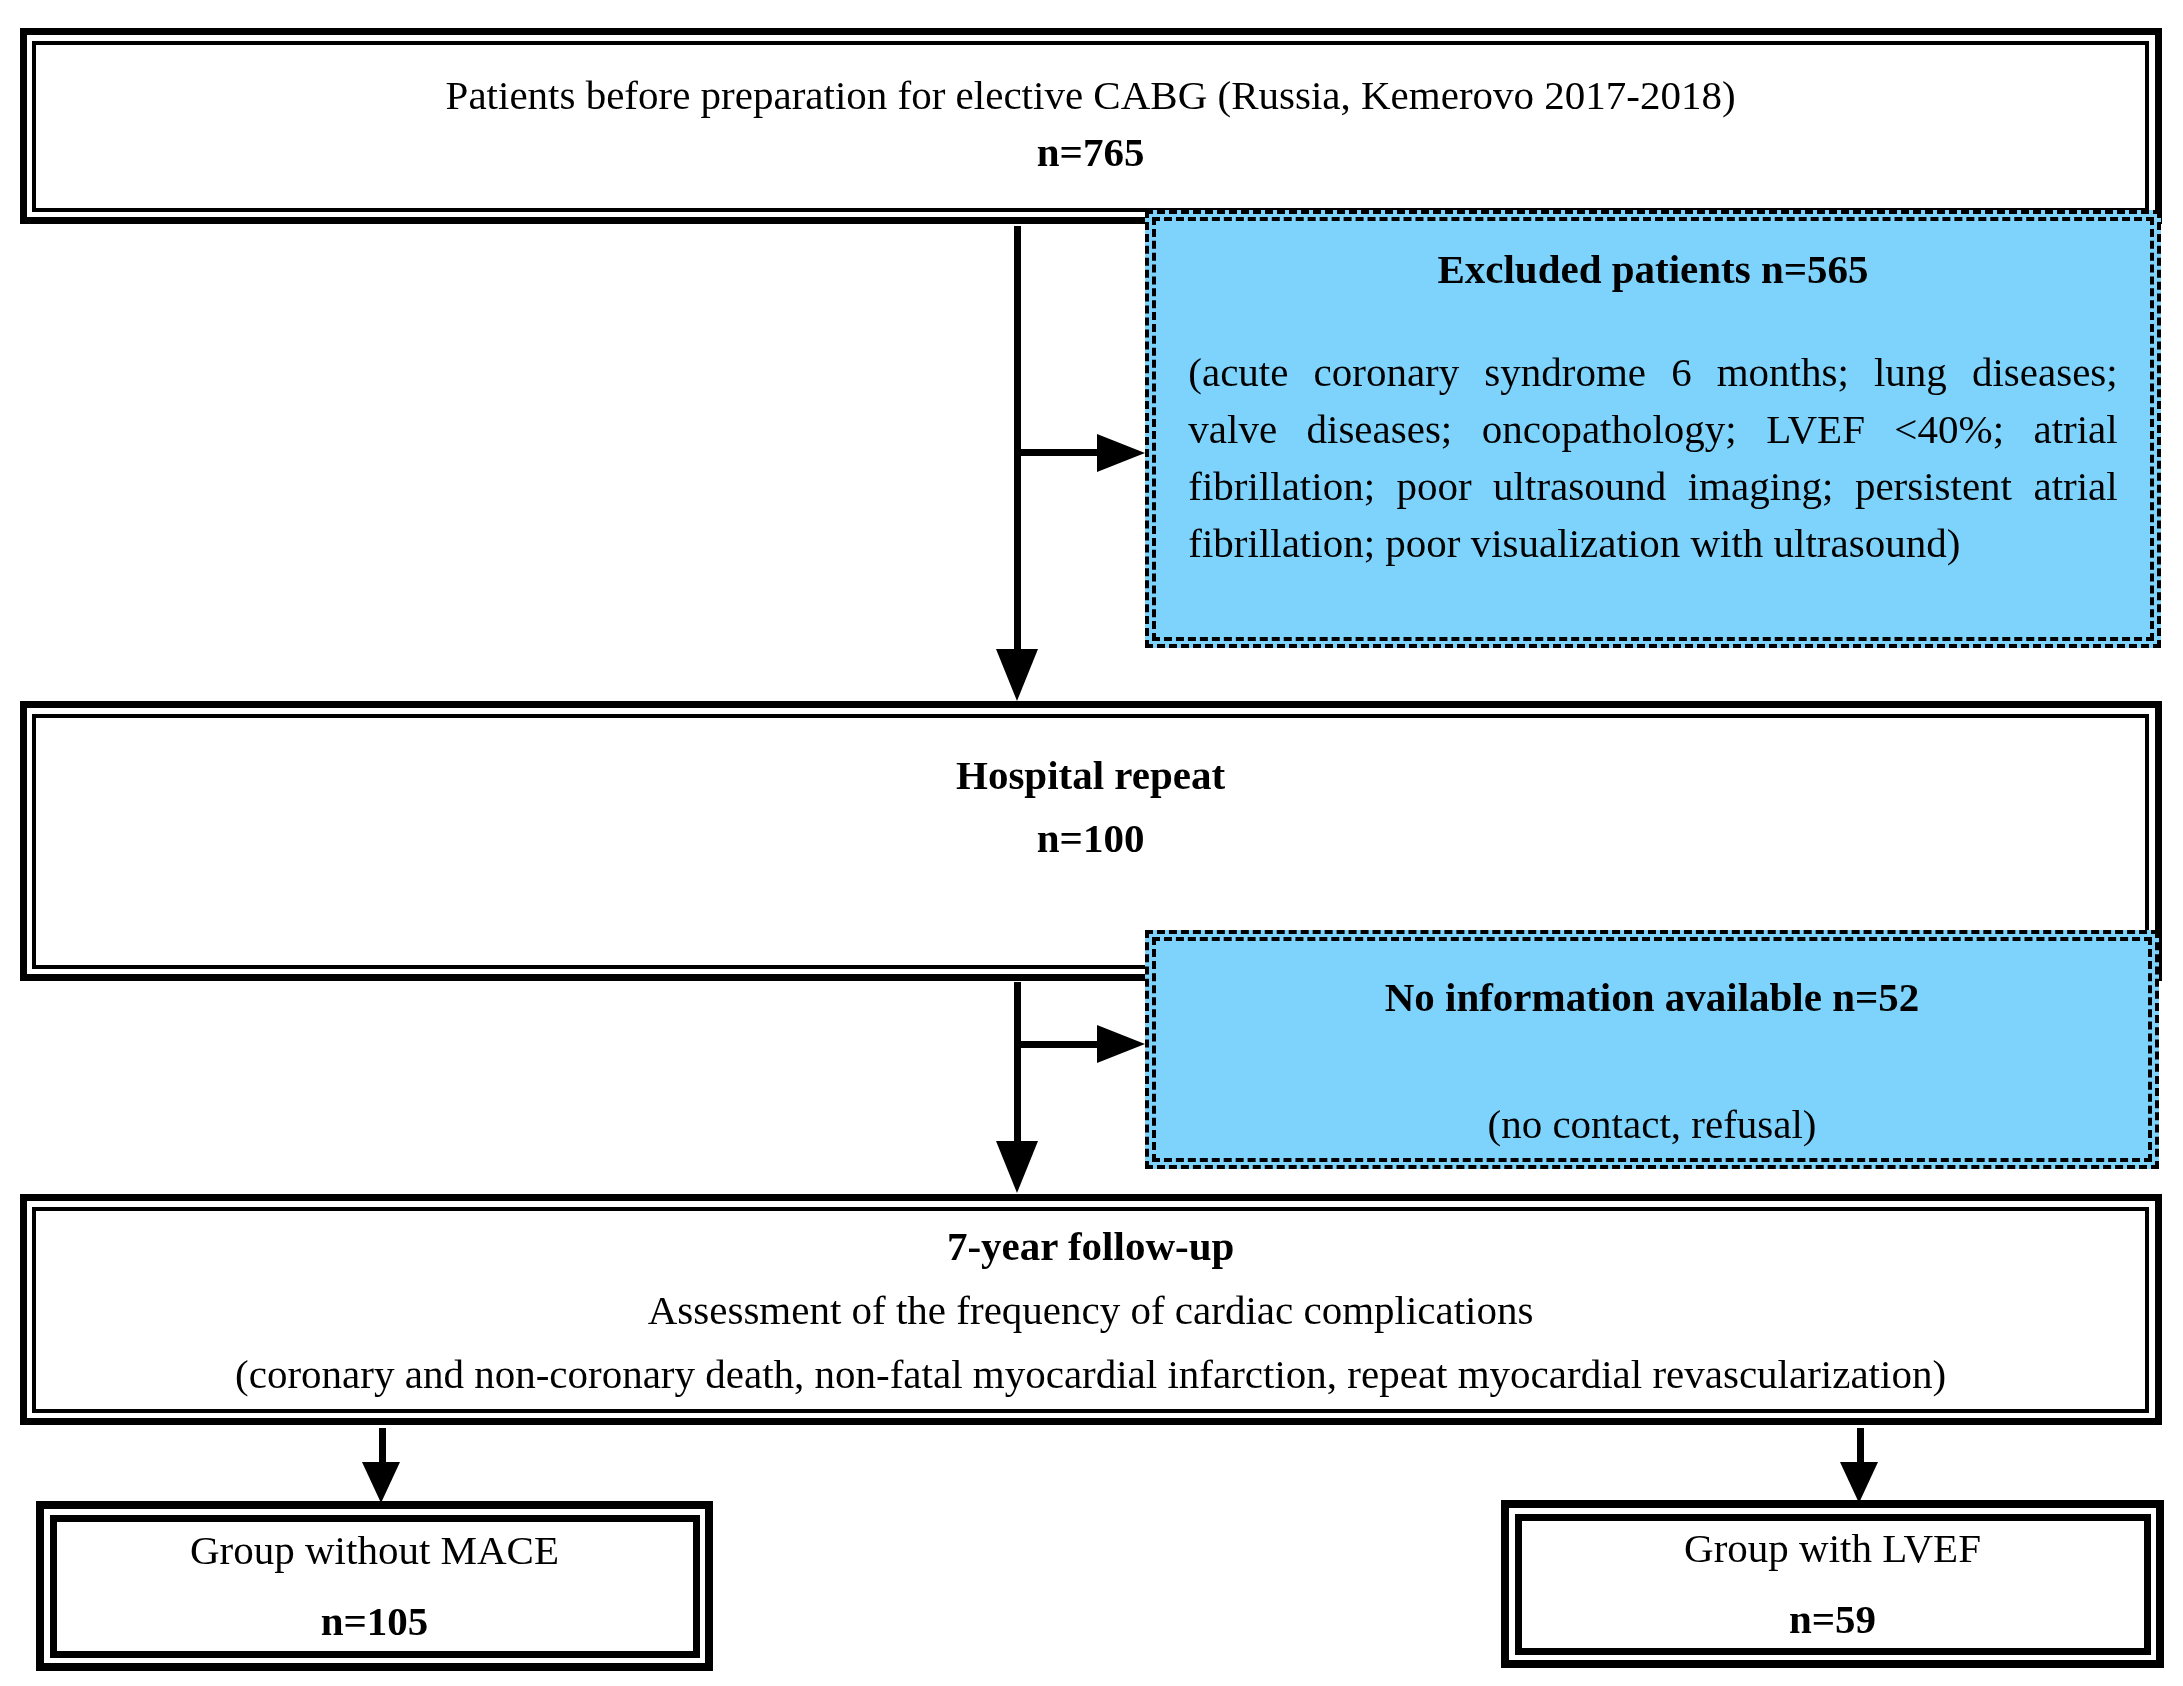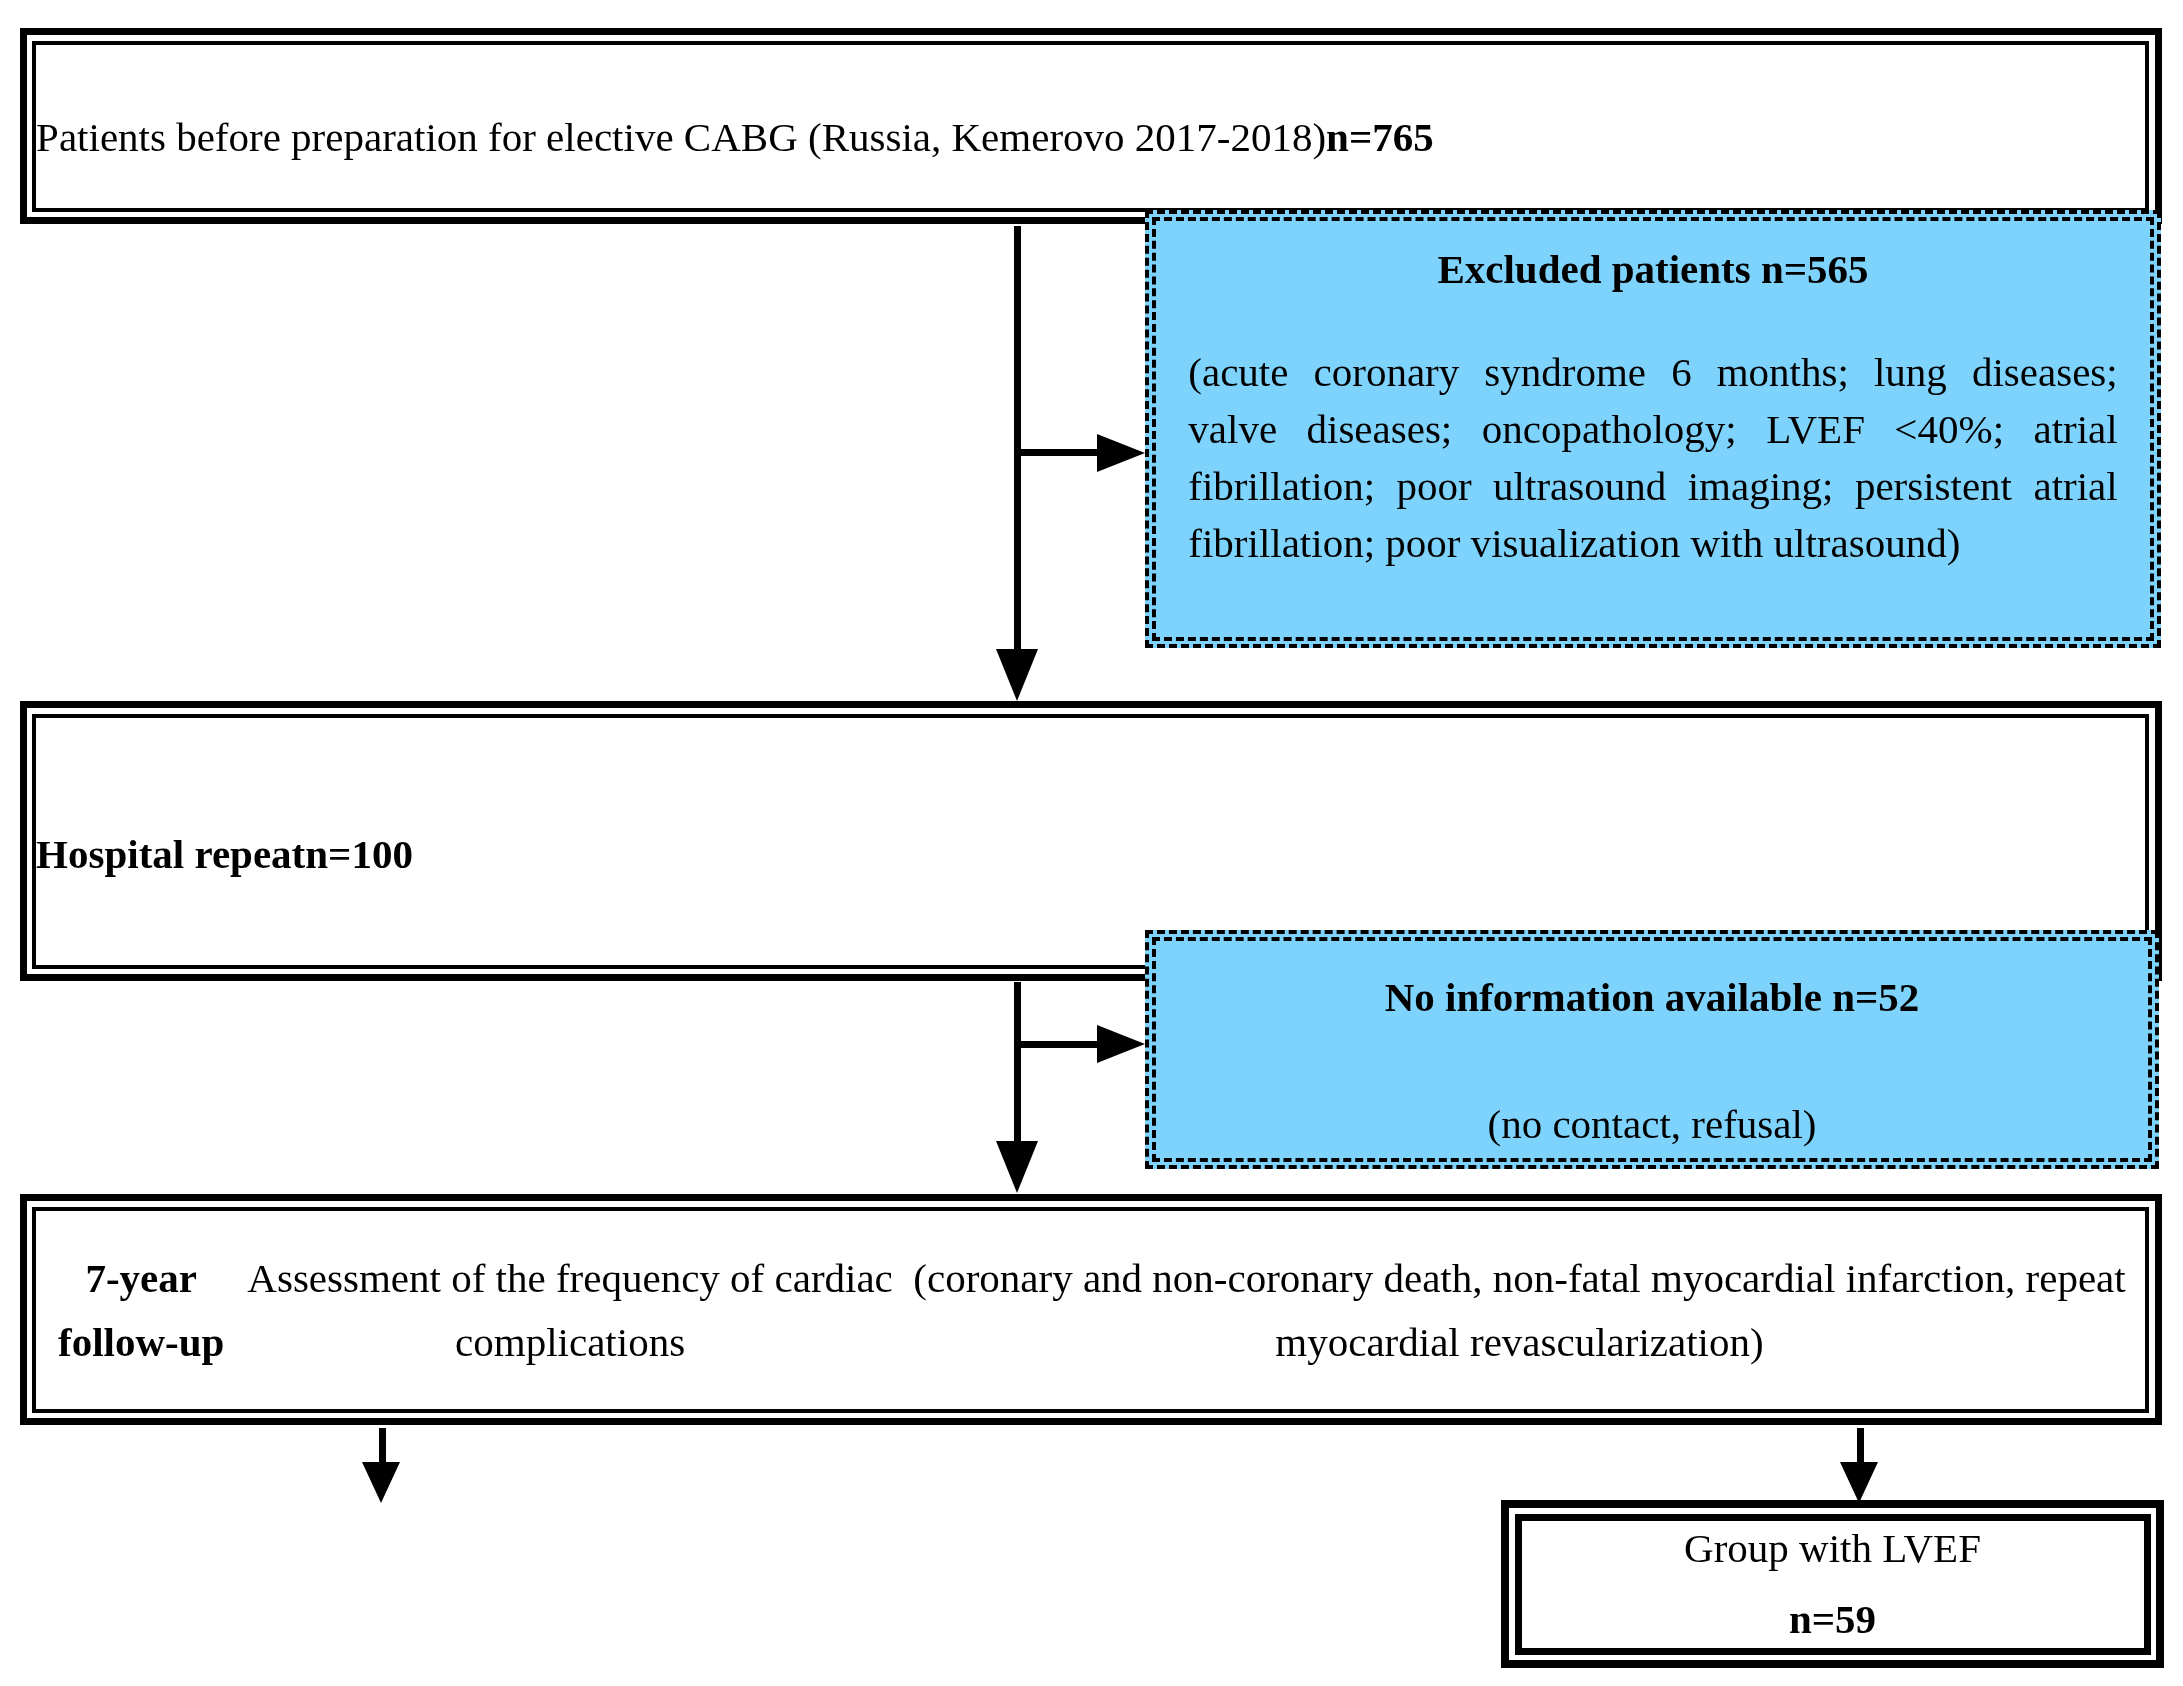--- a/index.html
+++ b/index.html
@@ -11,21 +11,21 @@
     font-family: "Liberation Serif", "DejaVu Serif", serif;
     color: #000000;
     font-size: 41px;
   }
 
   
   .dbox { position: absolute; background: #fff; border: 7.6px solid #000; }
   .dbox .inner {
     position: absolute; inset: 5.5px;
     border: 4.4px solid #000;
-    display: flex; flex-direction: row; align-items: center;
+    display: flex; flex-direction: column; 
     text-align: center;
   }
   .dbox-sm { position: absolute; background: #fff; border: 8.7px solid #000; }
   .dbox-sm .inner {
     position: absolute; inset: 5.5px;
     border: 7.6px solid #000;
     display: flex; flex-direction: column; align-items: center; justify-content: center;
     text-align: center;
   }
 
@@ -125,20 +125,26 @@
       <div class="lh118">(coronary and non-coronary death, non-fatal myocardial infarction, repeat myocardial revascularization)</div>
     </div>
   </div>
 
   <div class="shaft" style="left:379px; top:1428px; width:6.5px; height:35px;"></div>
   <div class="head-down-sm" style="left:362px; top:1462px;"></div>
 
   <div class="shaft" style="left:1857px; top:1428px; width:6.5px; height:35px;"></div>
   <div class="head-down-sm" style="left:1840px; top:1462px;"></div>
 
+  <div class="dbox-sm" style="left:36px; top:1501px; width:661px; height:154px;">
+    <div class="inner">
+      <div class="lh130">Group without MACE</div>
+      <div class="lh130 b">n=105</div>
+    </div>
+  </div>
 
   <div class="dbox-sm" style="left:1501px; top:1500px; width:647px; height:152px;">
     <div class="inner">
       <div class="lh130">Group with LVEF</div>
       <div class="lh130 b">n=59</div>
     </div>
   </div>
 
 </div>
 

